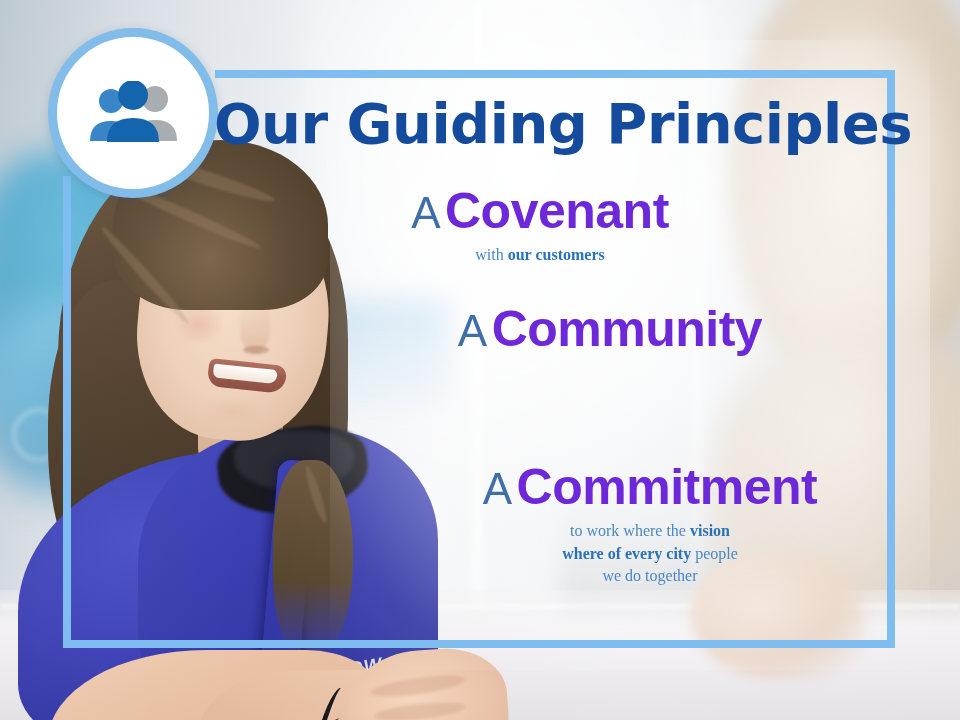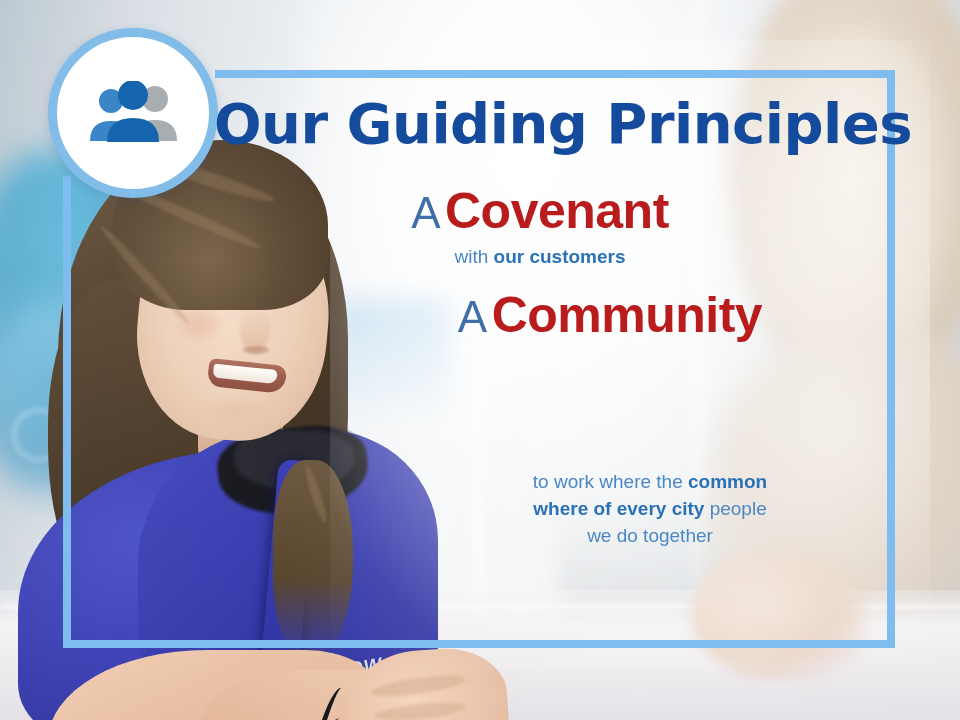--- a/index.html
+++ b/index.html
@@ -249,30 +249,30 @@
     font-family:"DejaVu Sans","Liberation Sans",sans-serif;
     font-weight:bold;font-size:56px;line-height:1;
     color:#154b9c;letter-spacing:-.5px;white-space:nowrap;
   }
   .block{position:absolute;text-align:center;}
   .head{
     font-family:"Liberation Sans","DejaVu Sans",sans-serif;
     line-height:1.02;white-space:nowrap;
   }
   .head .a{font-weight:normal;font-size:44px;color:#3f6fa8;}
-  .head .word{font-weight:bold;font-size:50px;color:#b91c1c;letter-spacing:-.5px;text-align:center;}
+  .head .word{font-weight:bold;font-size:50px;color:#6d28d9;letter-spacing:-.5px;text-align:center;}
   .sub{
-    font-family:Liberation Sans, sans-serif;
-    font-size:19px;line-height:1.32;color:#4a87c4;margin-top:7px;white-space:nowrap;
+    font-family:Liberation Serif, serif;
+    font-size:16px;line-height:1.32;color:#4a87c4;margin-top:7px;white-space:nowrap;
   }
   .sub b{font-weight:bold;color:#2a72b8;}
 
   
   #blk-covenant{left:330px;top:186px;width:420px;}
-  #blk-community{left:370px;top:290px;width:480px;}
+  #blk-community{left:370px;top:304px;width:480px;}
   #blk-commitment{left:400px;top:462px;width:500px;}
 
   #blk-covenant .head .word{font-size:50px;}
   #blk-community .head .word{font-size:50px;}
   #blk-commitment .head .word{font-size:50px;}
   #blk-commitment .sub{line-height:1.42;}
 </style>
 </head>
 <body>
 
@@ -391,16 +391,20 @@
   </div>
 
   <div class="block" id="blk-community">
     <div class="head">
       <span class="a">A</span>
       <span class="word">Community</span>
     </div>
   </div>
 
   <div class="block" id="blk-commitment">
-    <div class="sub"><span>to work where the </span><b>common</b><br><b>where of every city</b><span> people</span><br><span>we do together</span></div>
+    <div class="head">
+      <span class="a">A</span>
+      <span class="word">Commitment</span>
+    </div>
+    <div class="sub"><span>to work where the </span><b>vision</b><br><b>where of every city</b><span> people</span><br><span>we do together</span></div>
   </div>
 
 </div>
 
 </body></html>

